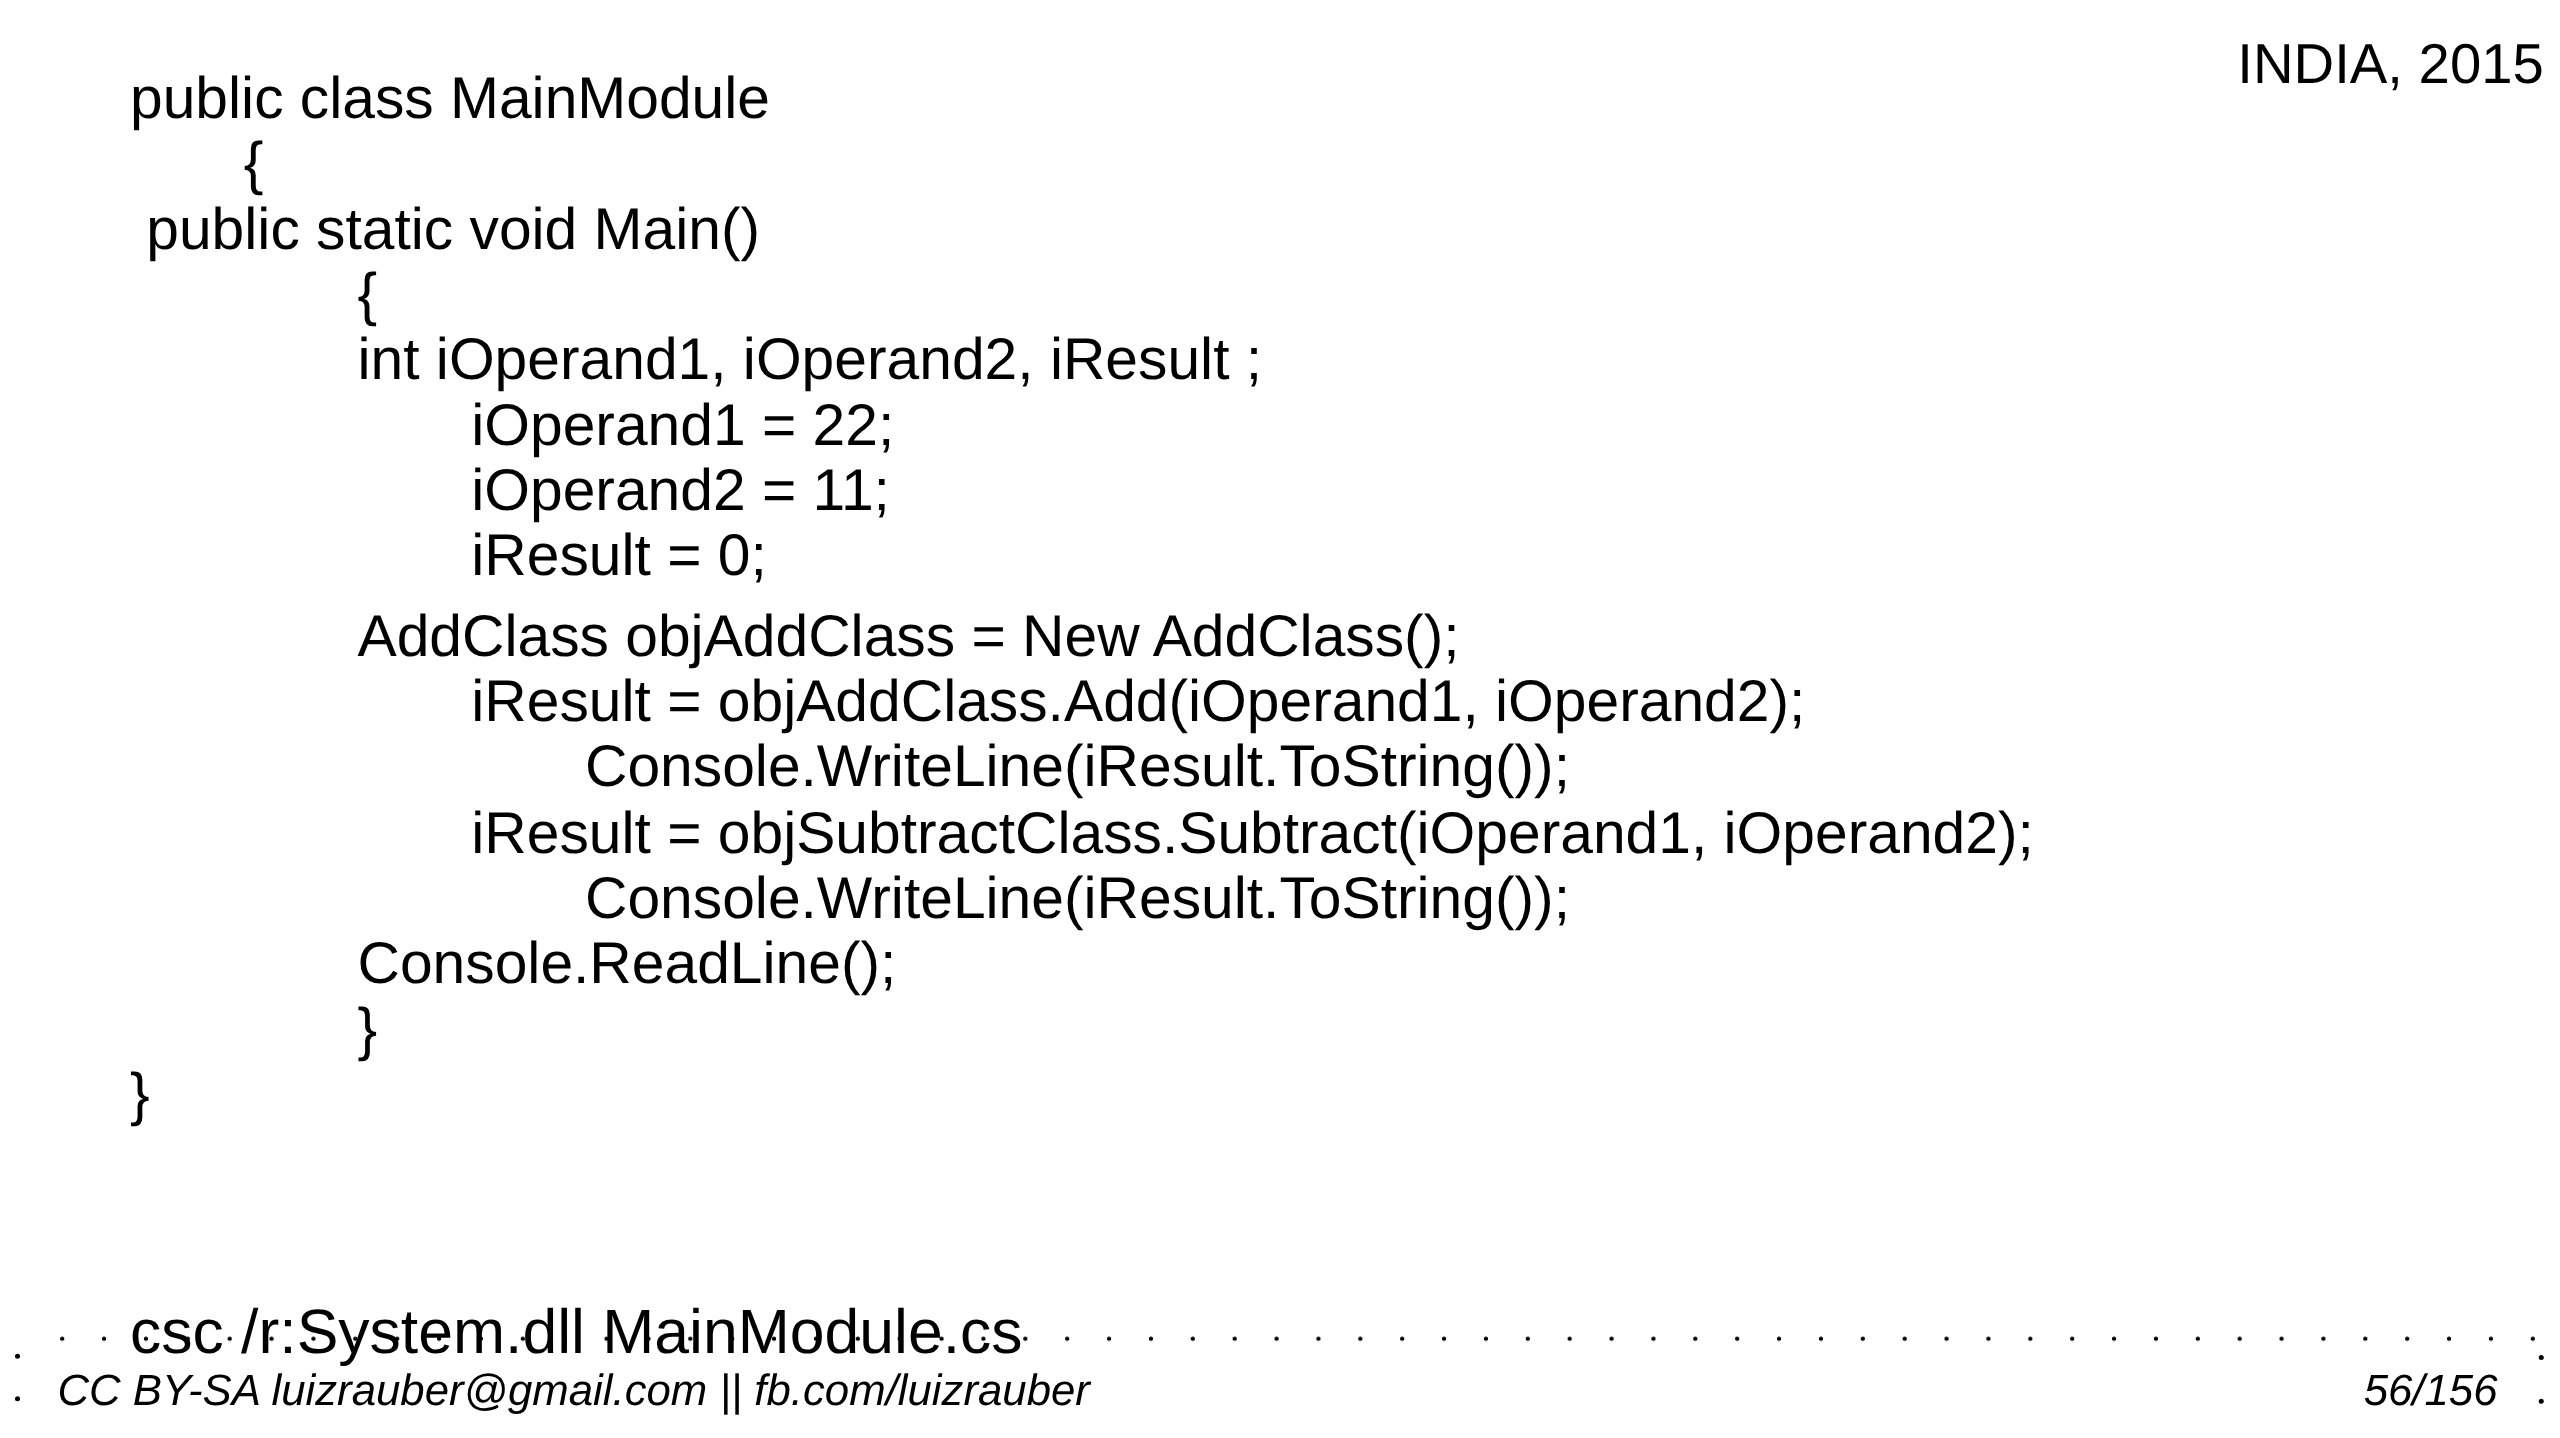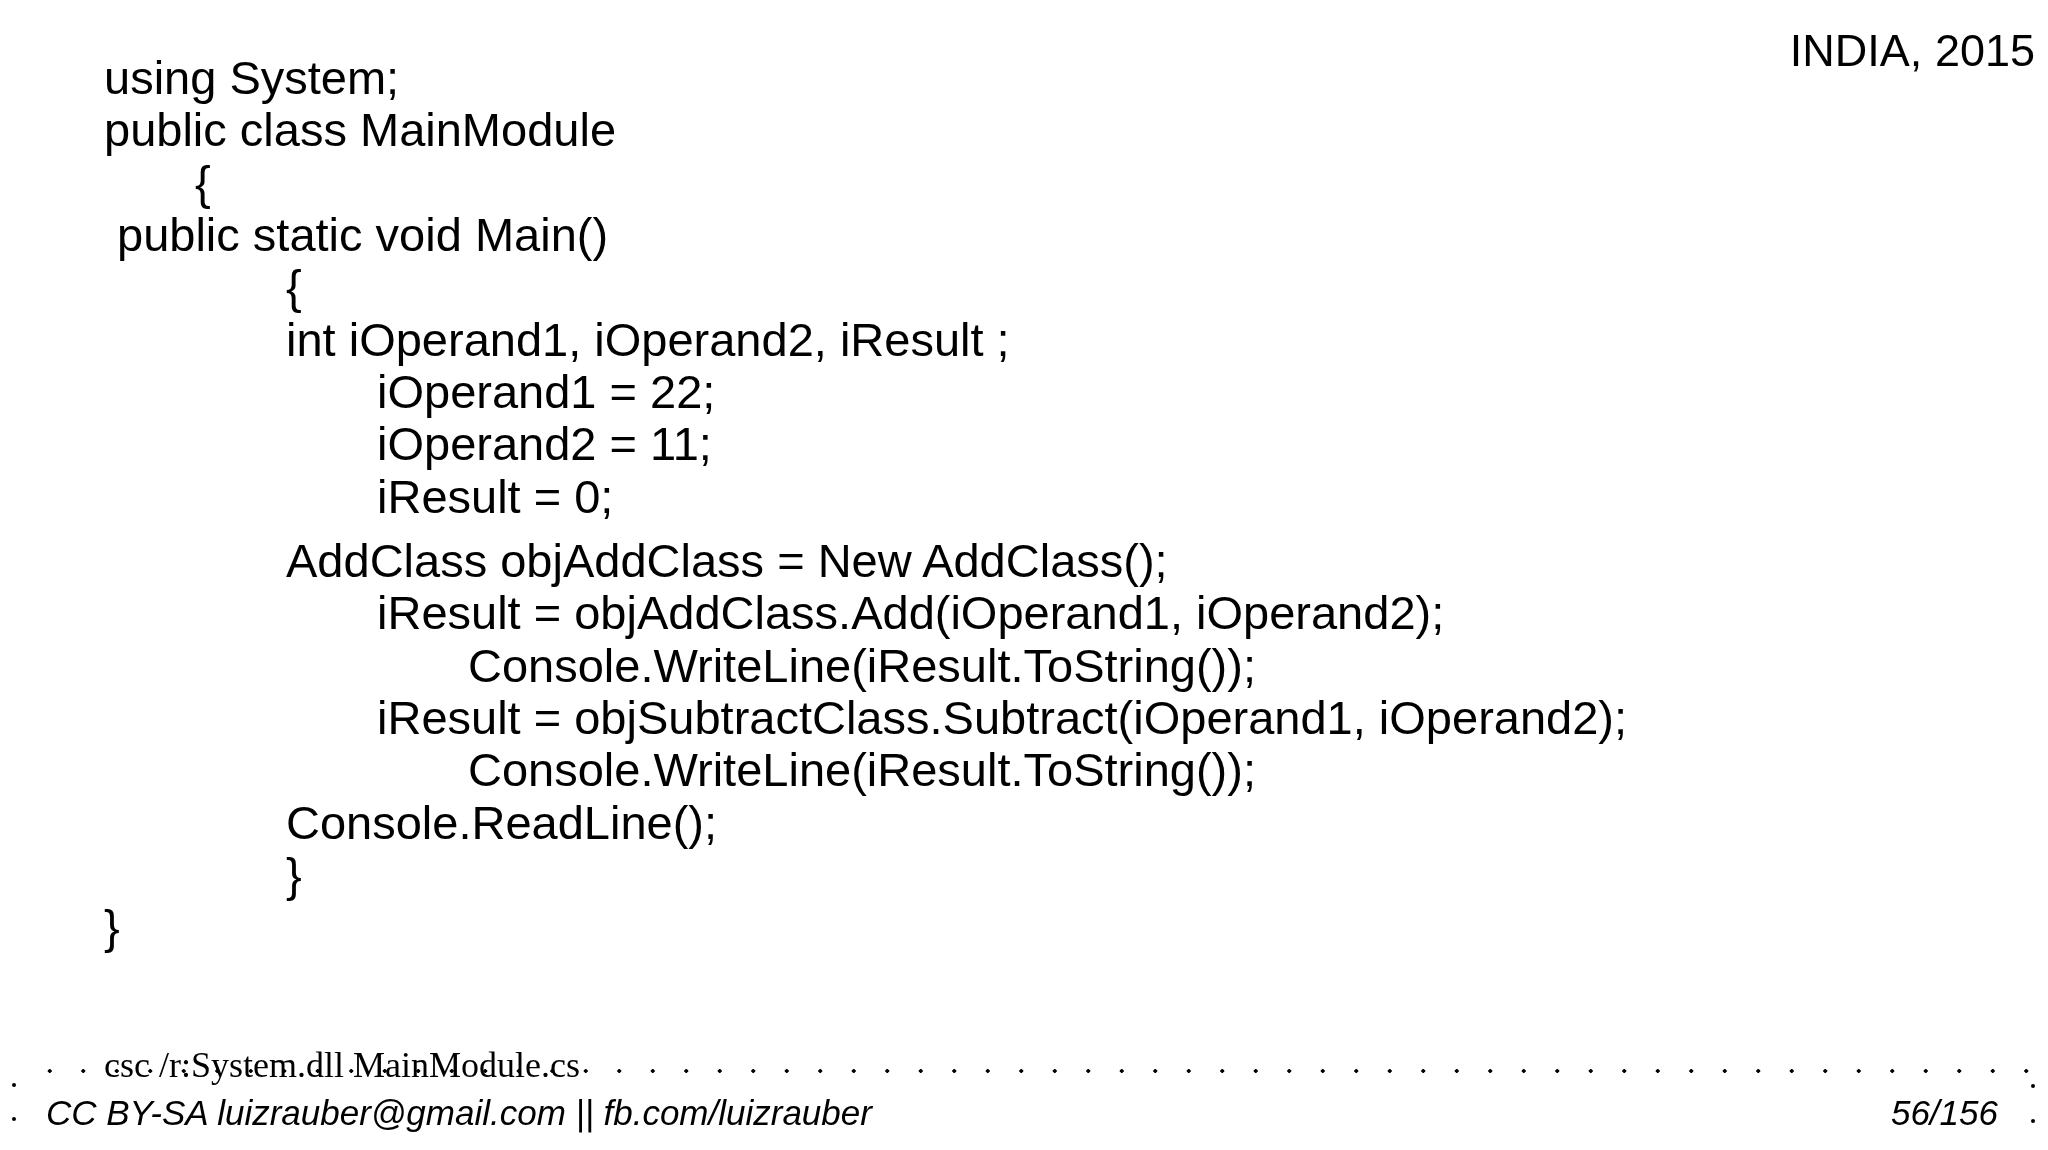--- a/index.html
+++ b/index.html
@@ -39,25 +39,24 @@
     font-size: 47px;
     line-height: 52.33px;
     height: 52.33px;
     white-space: pre;
   }
   
   .compile-line {
     position: absolute;
     left: 104px;
     top: 1039px;
-    font-size: 36px;
+    font-size: 50px;
     line-height: 52px;
     white-space: pre;
     z-index: 2;
-    font-family: Liberation Serif, serif;
   }
   
   .dotted-rule {
     position: absolute;
     left: 20px;
     right: 0;
     top: 1069px;
     height: 4px;
     background-image: radial-gradient(circle, #000 1.6px, rgba(0,0,0,0) 1.7px);
     background-size: 33.5px 4px;
@@ -95,21 +94,20 @@
   .footer .page-number { white-space: pre; }
 </style>
 </head>
 <body>
 
 <div class="slide">
 
   <div class="region-label">INDIA, 2015</div>
 
   <div class="code-block">
-      <div class="code-line" style="padding-left: 104px;">using System;</div>
       <div class="code-line" style="padding-left: 104px;">public class MainModule</div>
       <div class="code-line" style="padding-left: 195px;">{</div>
       <div class="code-line" style="padding-left: 117px;">public static void Main()</div>
       <div class="code-line" style="padding-left: 286px;">{</div>
       <div class="code-line" style="padding-left: 286px;">int iOperand1, iOperand2, iResult ;</div>
       <div class="code-line" style="padding-left: 377px;">iOperand1 = 22;</div>
       <div class="code-line" style="padding-left: 377px;">iOperand2 = 11;</div>
       <div class="code-line" style="padding-left: 377px;">iResult = 0;</div>
       <div class="code-line" style="padding-left: 286px; margin-top: 12px;">AddClass objAddClass = New AddClass();</div>
       <div class="code-line" style="padding-left: 377px;">iResult = objAddClass.Add(iOperand1, iOperand2);</div>

